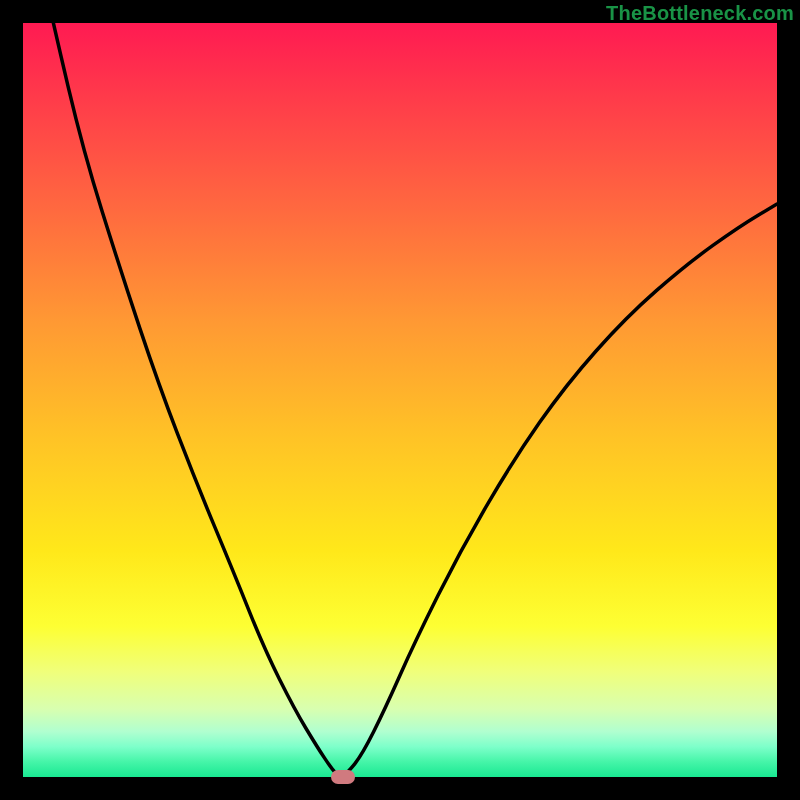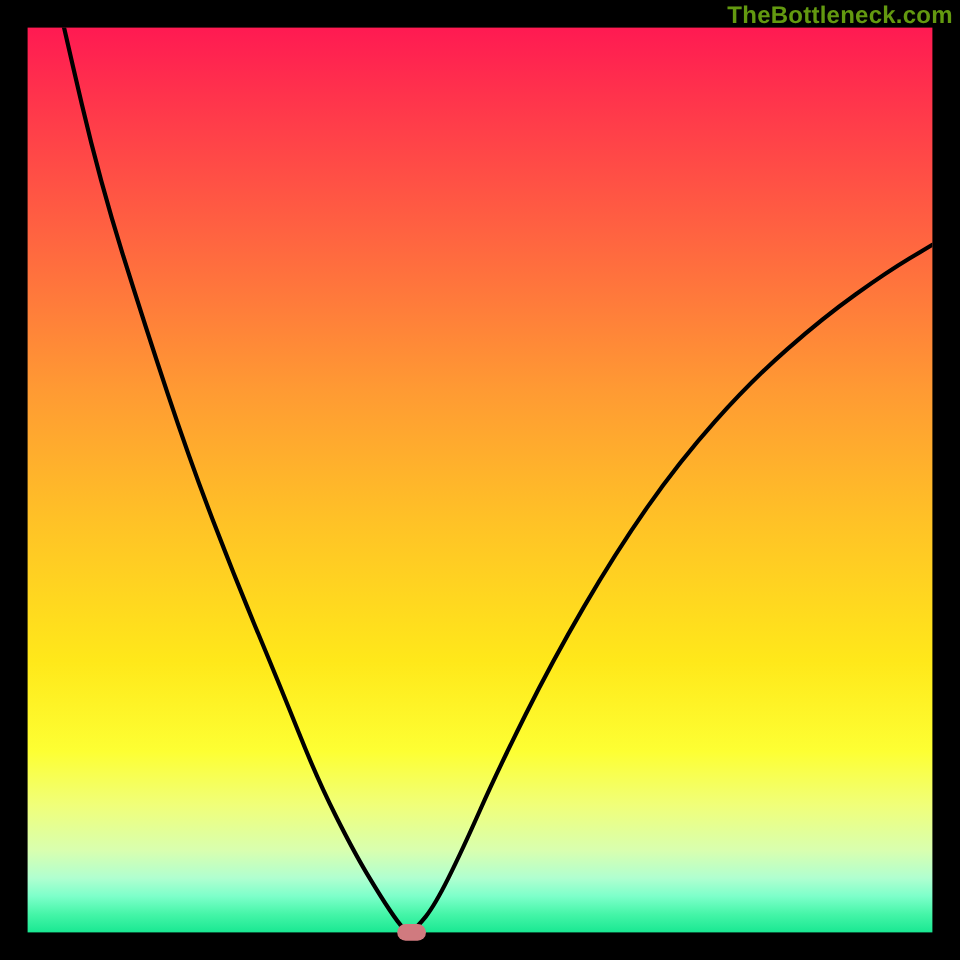--- a/index.html
+++ b/index.html
@@ -26,21 +26,21 @@
       #7dffca 96%,
       #45f5a8 98%,
       #19e892 100%
     );
   }
 
   .watermark {
     position: absolute;
     top: 2px;
     right: 6px;
-    color: #84cc16;
+    color: #22c55e;
     font-size: 20px;
     font-weight: 600;
     letter-spacing: 0.2px;
     opacity: 0.75;
     user-select: none;
   }
 
   svg.curve {
     position: absolute;
     left: 0; top: 0;

